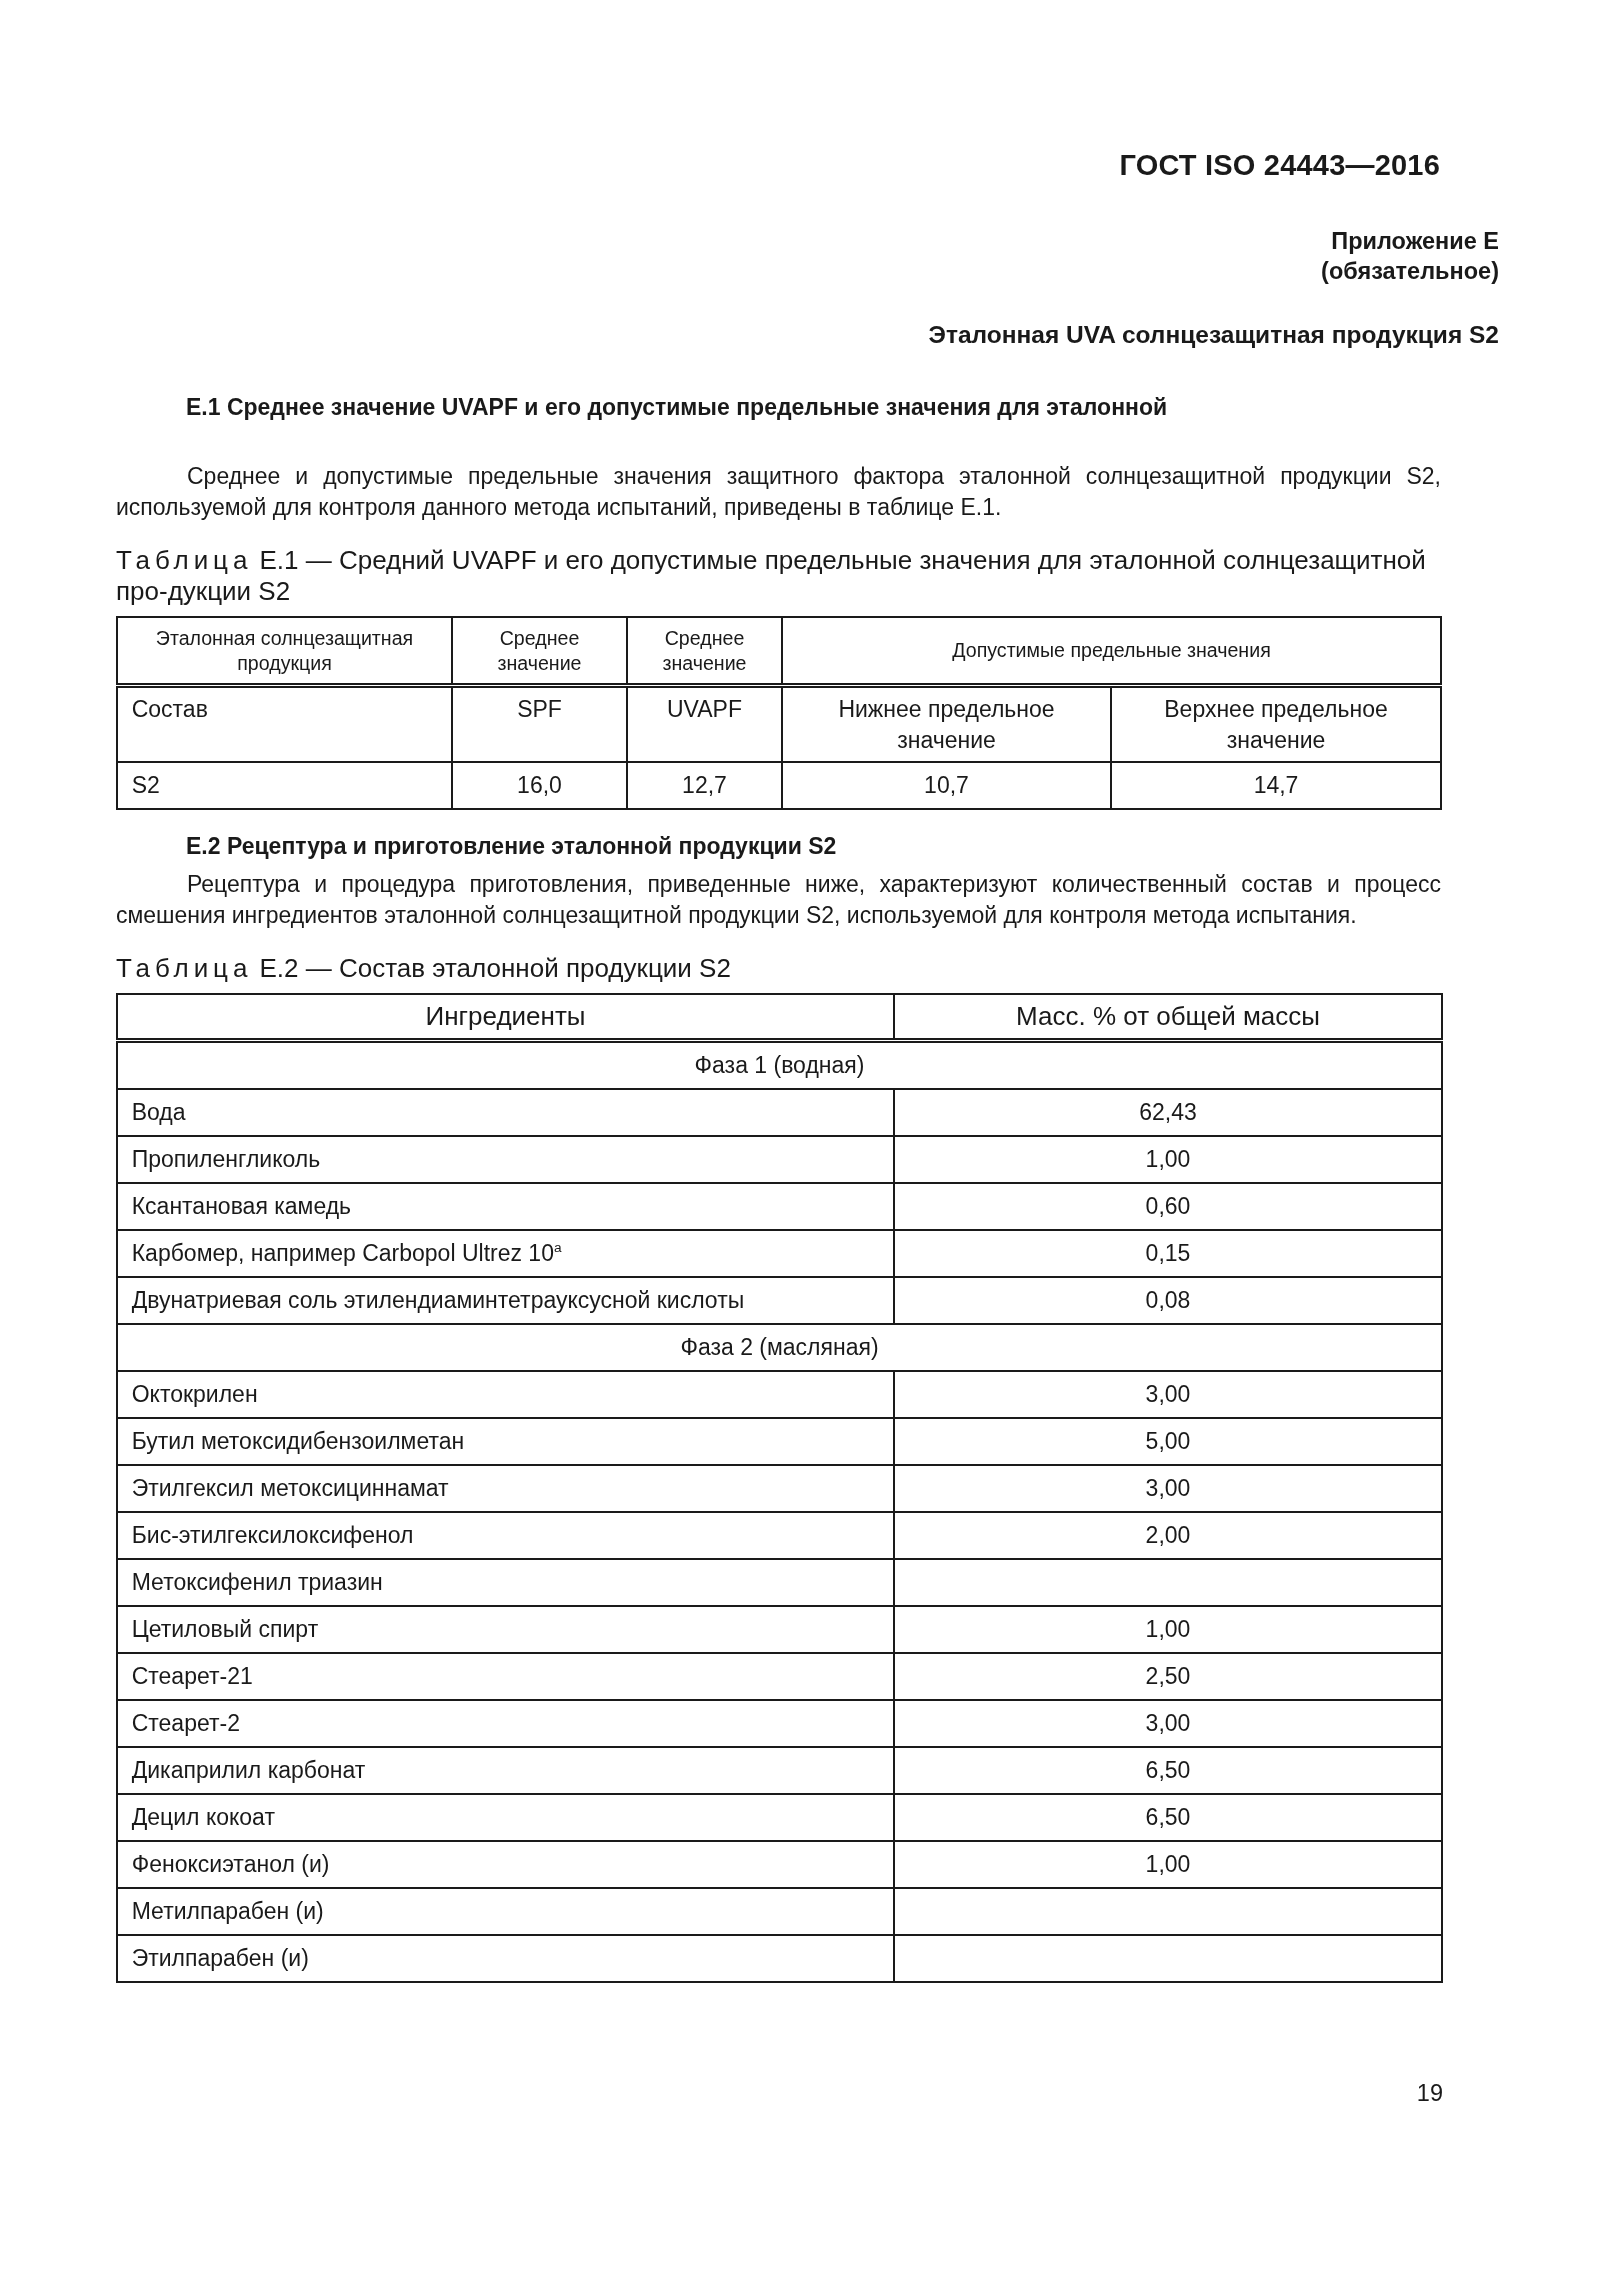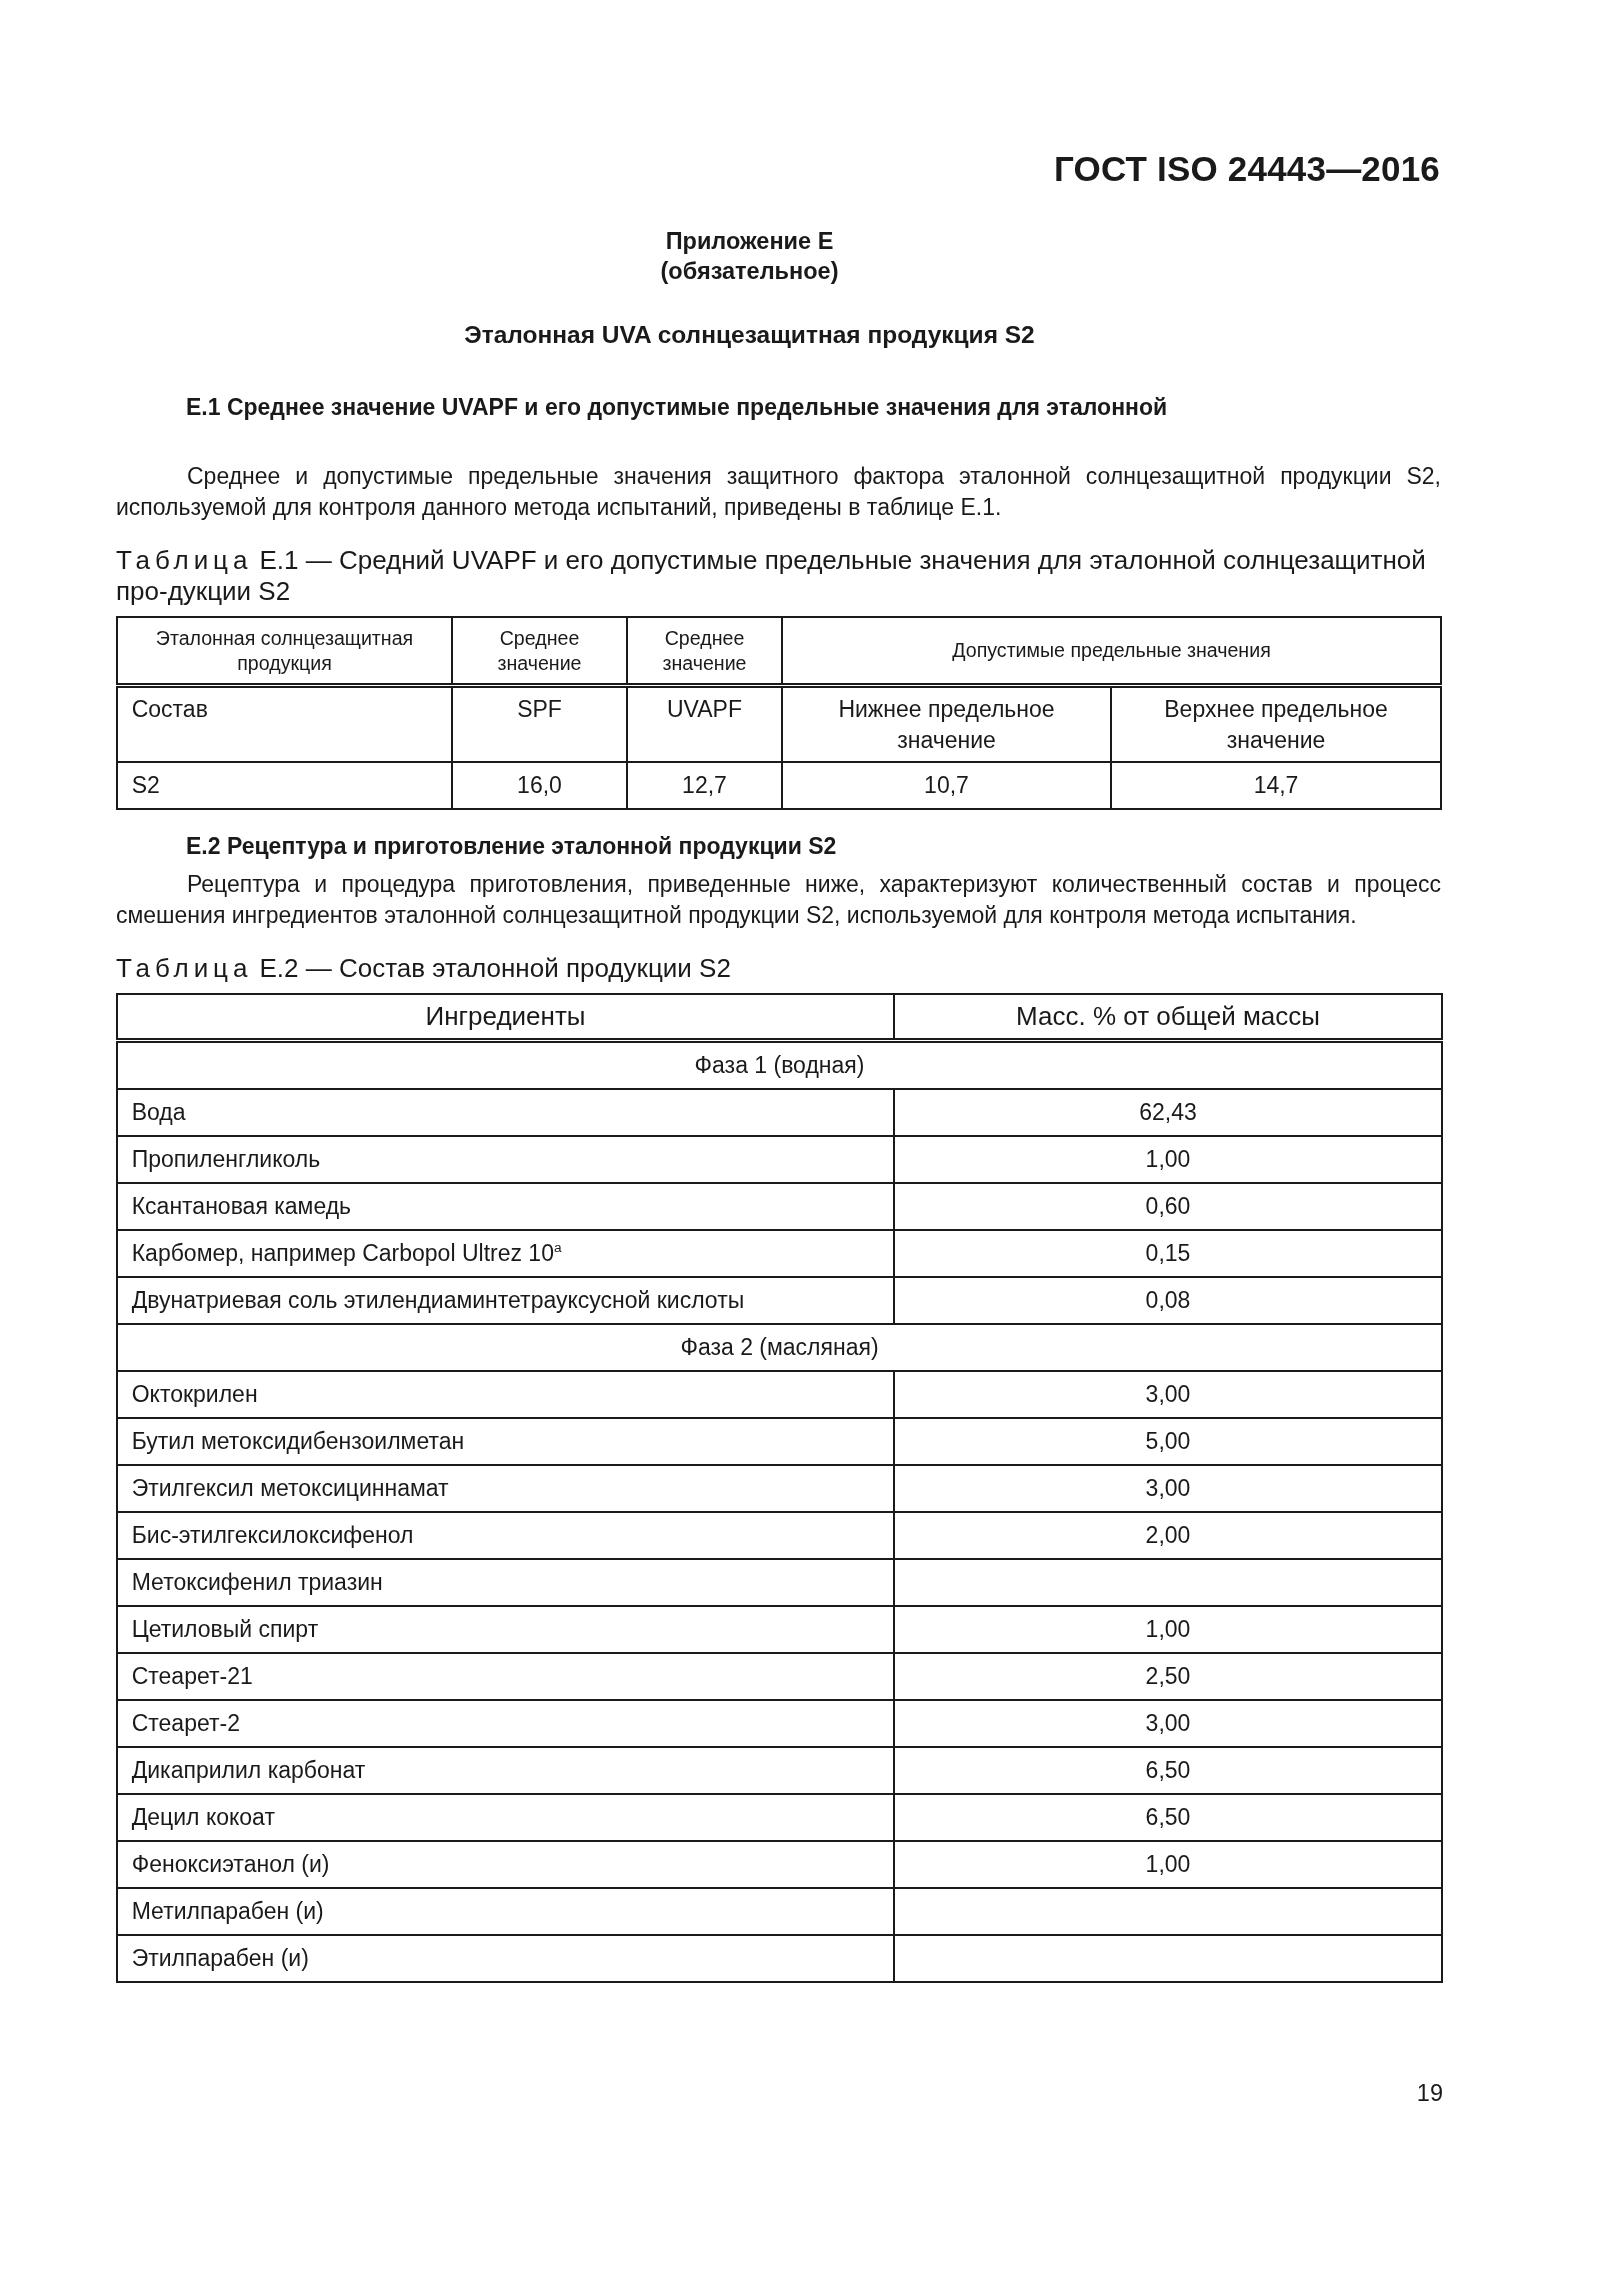--- a/index.html
+++ b/index.html
@@ -1,20 +1,20 @@
 <!DOCTYPE html>
 <html><head>
 <meta charset="utf-8">
 <style>
   html, body { margin: 0; padding: 0; background: #ffffff; }
   body { width: 1621px; height: 2293px; position: relative; overflow: hidden;
          font-family: "Liberation Sans", sans-serif; color: #1a1a1a; }
   .abs { position: absolute; }
-  .doc-code { right: 181px; top: 149px; font-size: 35px; font-weight: bold; letter-spacing: 0.2px; }
-  .center { left: 0; width: 1499px; text-align: center; }
+  .doc-code { right: 181px; top: 149px; font-size: 29px; font-weight: bold; letter-spacing: 0.2px; }
+  .center { left: 0; width: 1499px; text-align: right; }
   .appendix-title { top: 227px; font-size: 23.5px; font-weight: bold; line-height: 29px; }
   .appendix-subtitle { top: 257px; font-size: 23.5px; font-weight: bold; line-height: 29px; }
   .main-title { top: 321px; font-size: 24.5px; font-weight: bold; }
   .sec-heading { left: 186px; width: 1225px; font-size: 23px; font-weight: bold; line-height: 31px; }
   .para { left: 116px; width: 1325px; font-size: 23px; line-height: 31px; text-indent: 71px; text-align: justify; }
   .caption { left: 116px; width: 1325px; font-size: 26px; line-height: 31px; }
   .caption .spaced { letter-spacing: 4.9px; }
   table { border-collapse: collapse; position: absolute; table-layout: fixed; }
   td { border: 2px solid #1a1a1a; padding: 0 13.7px; font-size: 23px; vertical-align: middle; }
   .t1 td.hdr { font-size: 19.6px; text-align: center; line-height: 24.5px; }

